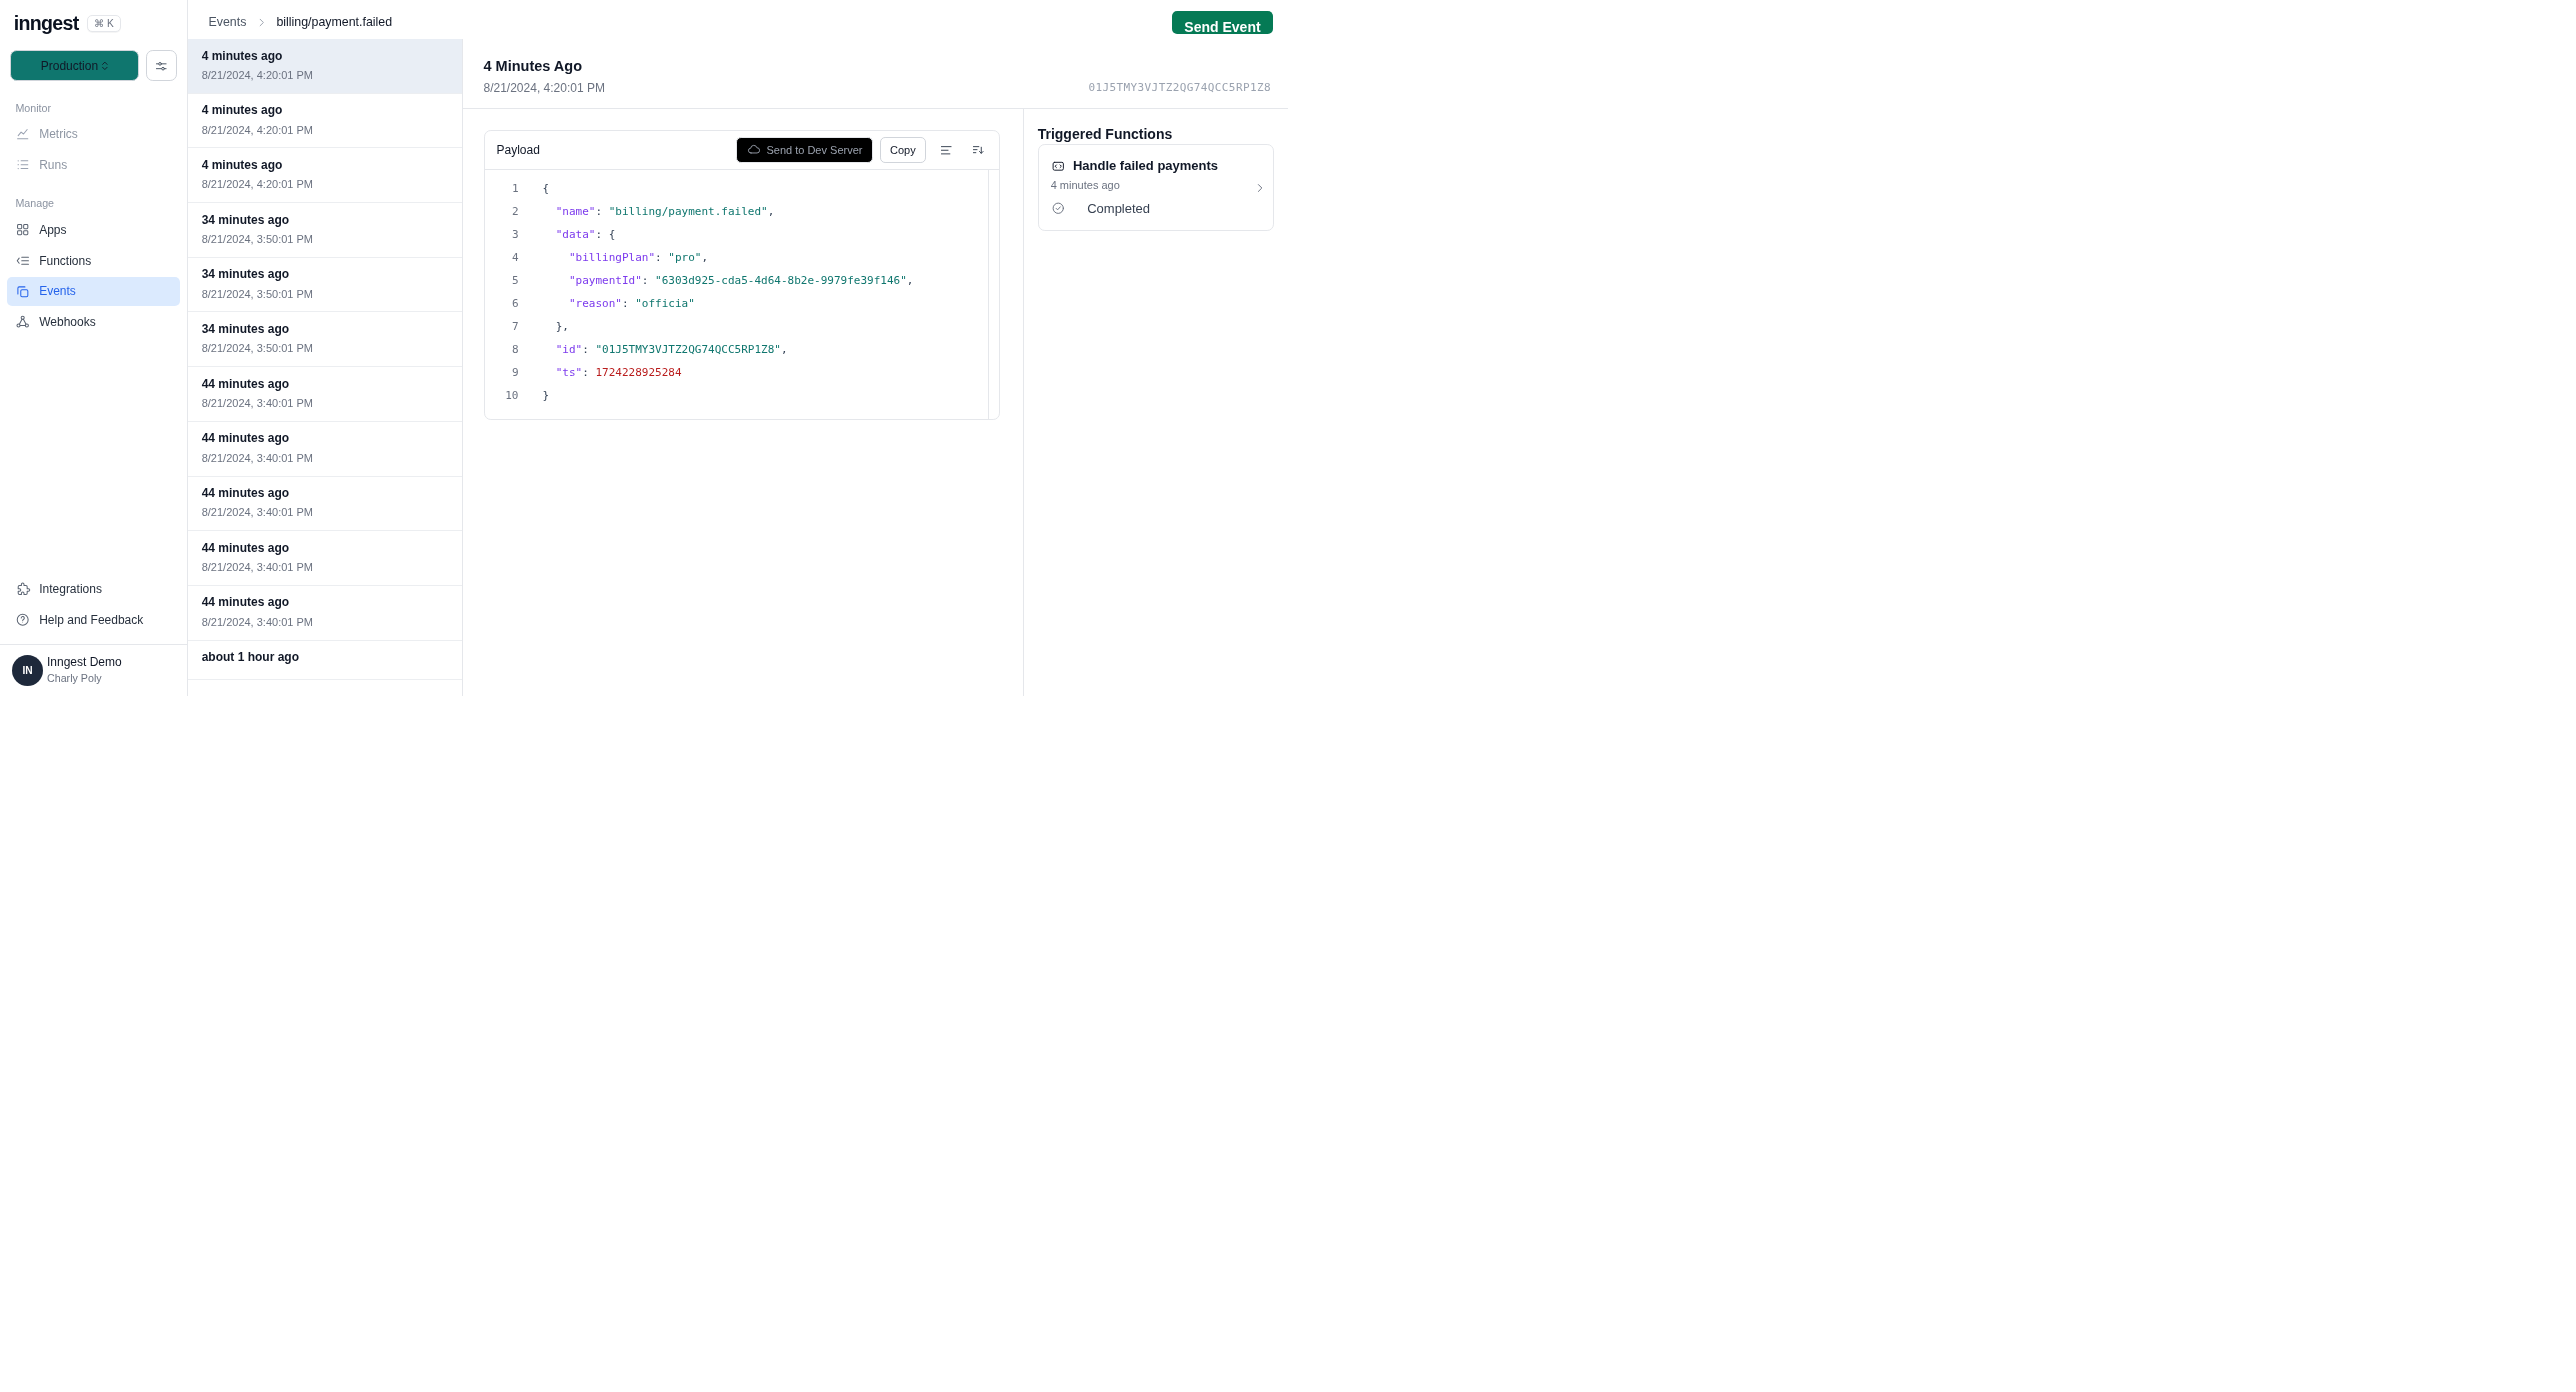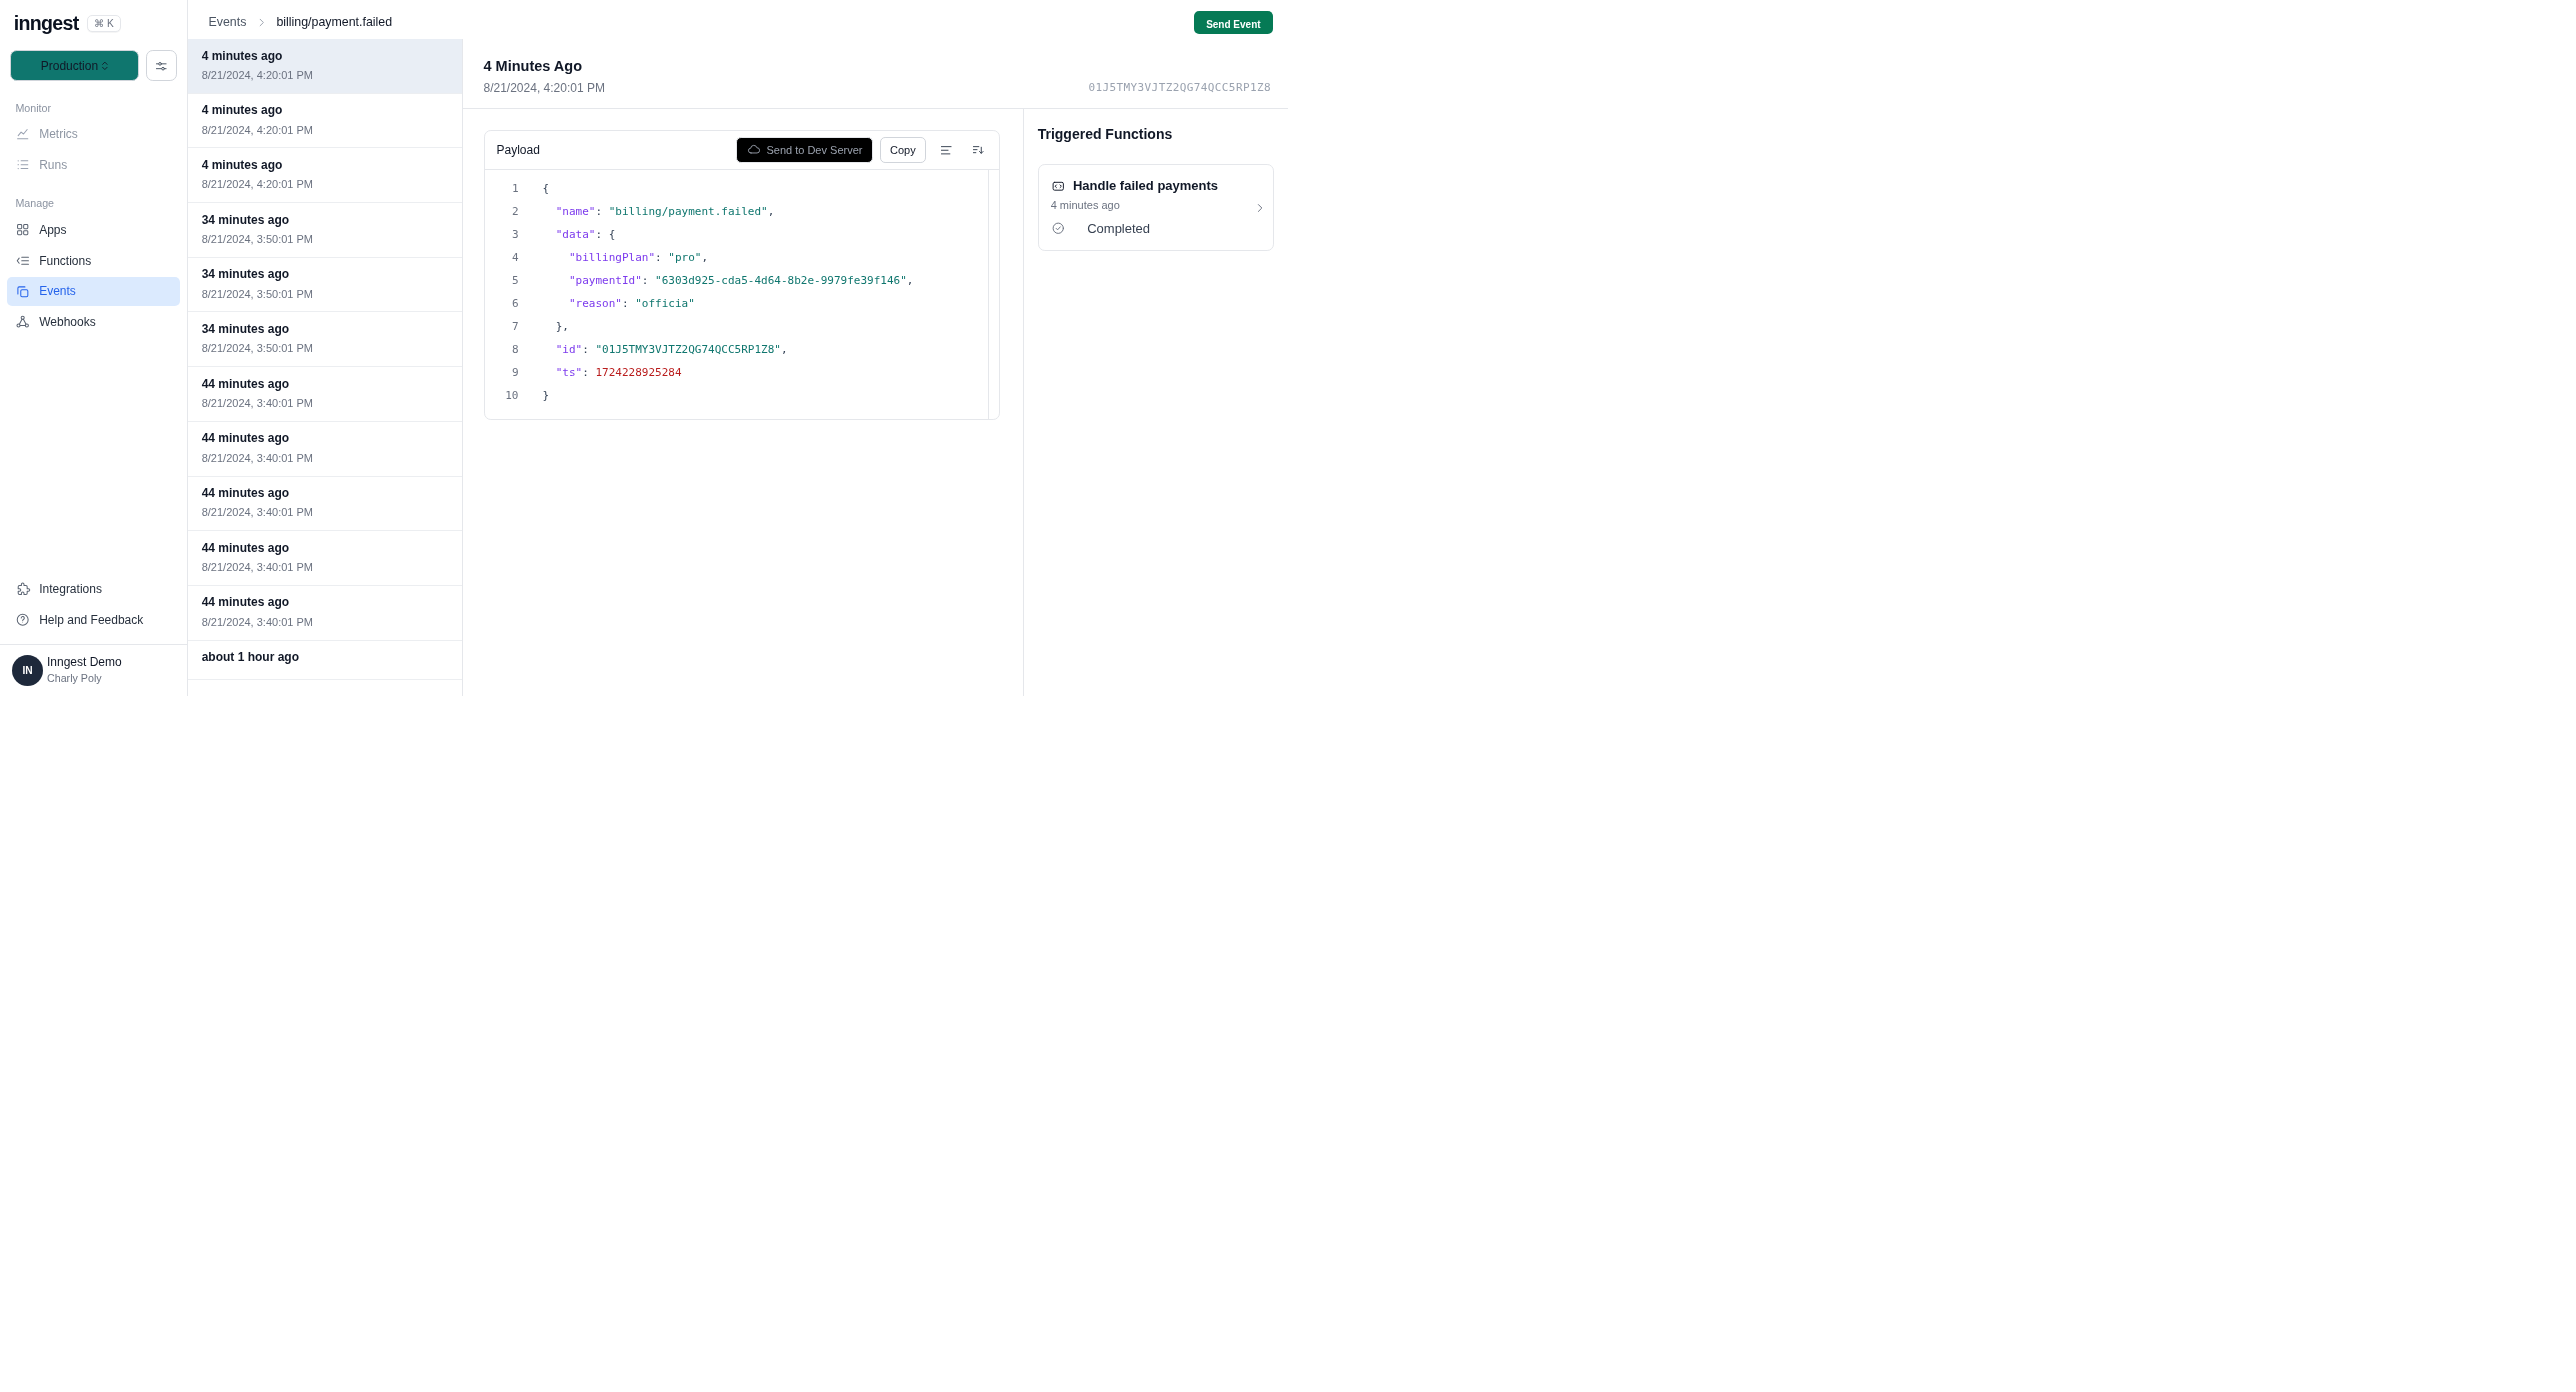--- a/index.html
+++ b/index.html
@@ -33,21 +33,21 @@
   .user-name{font-size:12px;color:#111827;line-height:15.4px}
   .user-sub{font-size:10.7px;color:#6b7280;line-height:13.7px;margin-top:2px}
 
   
   .main{flex:1;display:flex;flex-direction:column;min-width:0}
   .top{display:flex;align-items:center;justify-content:space-between;height:39px;padding:5.1px 15.4px 0 20.5px}
   .breadcrumb{display:flex;align-items:center;gap:8.5px;font-size:12.4px}
   .crumb-a{color:#4b5563;cursor:pointer}
   .crumb-sep{color:#9ca3af;display:flex}
   .crumb-b{color:#111827}
-  .send-btn{background:var(--accent);color:#fff;border:none;border-radius:5.1px;height:23px;padding:8px 12px;font-size:10px;font-weight:700;cursor:pointer}
+  .send-btn{background:var(--accent);color:#fff;border:none;border-radius:5.1px;height:23px;padding:8px 12px;font-size:14px;font-weight:700;cursor:pointer}
   .tabs{display:flex;gap:24px;padding:0 22px;border-bottom:0.9px solid var(--border);height:32px;align-items:flex-end}
   .tab{padding:0 1.7px 8.5px;font-size:12.4px;color:#6b7280;cursor:pointer;position:relative}
   .tab.active{color:#111827;font-weight:700}
   .tab.active::after{content:"";position:absolute;left:0;right:0;bottom:-0.9px;height:1.7px;background:#111827}
 
   .content{flex:1;display:flex;min-height:0}
 
   
   .event-col{width:275px;flex:none;border-right:0.9px solid var(--border);overflow:hidden;background:#fff}
   .event-item{padding:8.5px 13.7px 9.4px;border-bottom:0.9px solid var(--row-border);cursor:pointer}
@@ -77,21 +77,21 @@
   .ln{width:34px;text-align:right;color:#6b7280;flex:none;user-select:none}
   .lc{white-space:pre;padding-left:24px;color:var(--punct)}
   .tok-p{color:var(--punct)}
   .tok-k{color:var(--key)}
   .tok-s{color:var(--str)}
   .tok-n{color:var(--num)}
 
   
   .right-panel{width:265px;flex:none;border-left:0.9px solid var(--border);padding:17px 13.7px}
   .rp-title{font-size:14px;font-weight:700;color:#111827}
-  .fn-card{margin-top:22px;border:0.9px solid var(--border);border-radius:6.8px;padding:13px 12px 13.7px;position:relative;cursor:pointer;background:#fff}
+  .fn-card{margin-top:2px;border:0.9px solid var(--border);border-radius:6.8px;padding:13px 12px 13.7px;position:relative;cursor:pointer;background:#fff}
   .fn-head{display:flex;align-items:center;gap:7.7px;font-size:13px;font-weight:700;color:#111827;padding-right:19px}
   .fn-head .fico{display:flex;color:#111827;flex:none}
   .fn-time{font-size:11px;color:#6b7280;margin-top:6px}
   .fn-status{display:flex;align-items:center;gap:22px;margin-top:9.4px;font-size:13px;color:#374151}
   .fn-status .sico{display:flex;color:#6b7280}
   .fn-chevron{position:absolute;right:6.8px;top:50%;transform:translateY(-50%);color:#6b7280;display:flex}
 </style>
 </head>
 <body>
 

